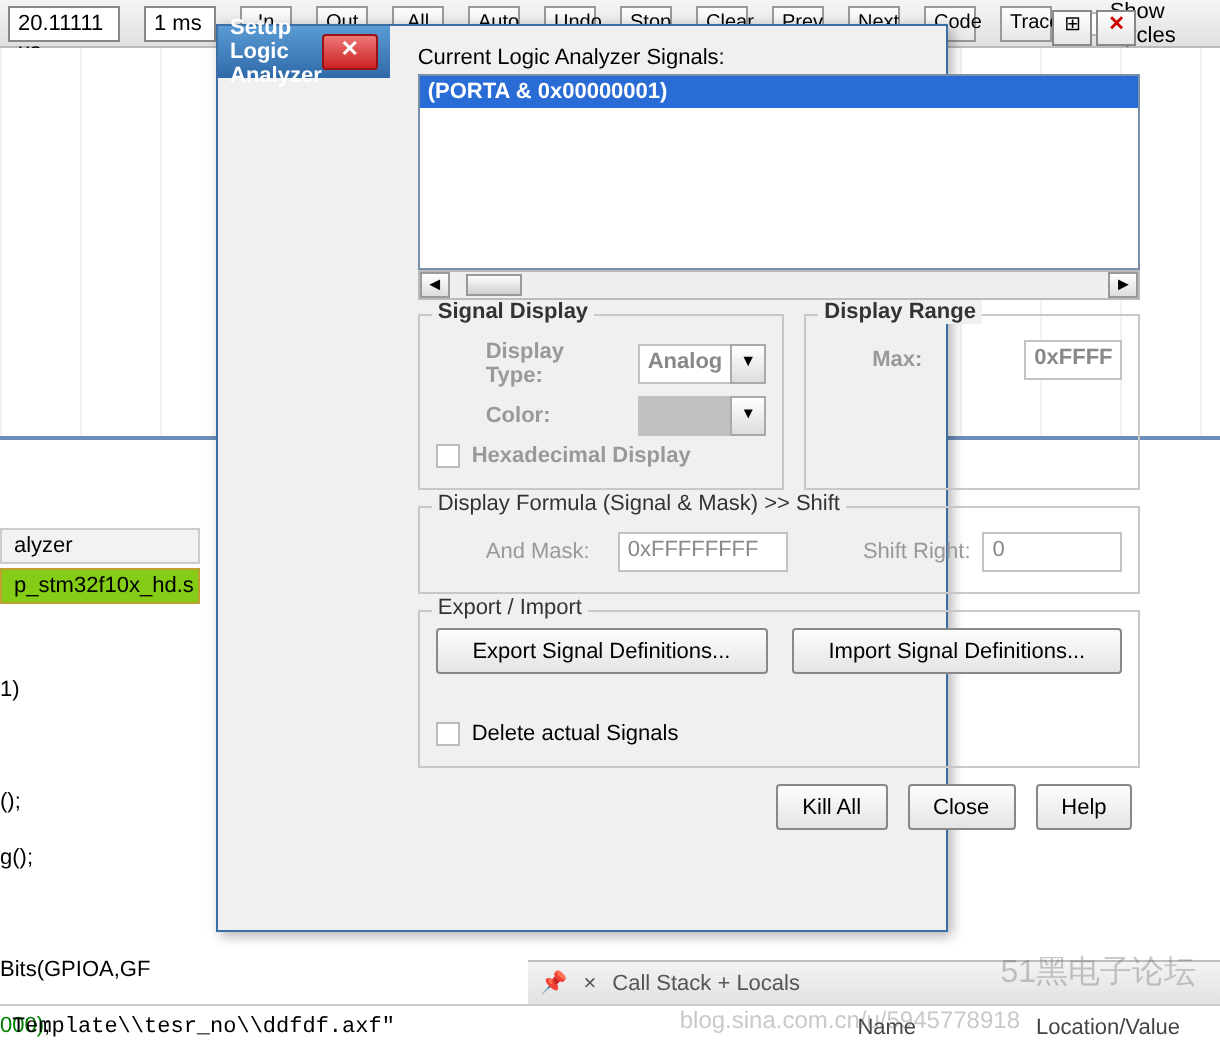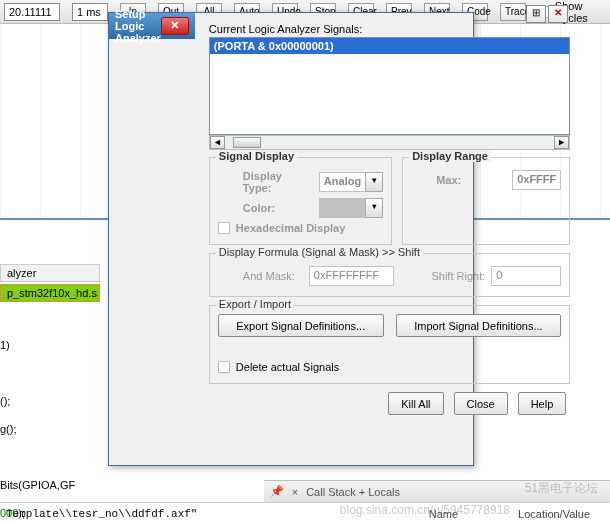--- a/index.html
+++ b/index.html
@@ -49,21 +49,21 @@
 .btn { height: 23px; padding: 0 12px; background: linear-gradient(#fdfdfd,#e4e4e4); border: 1px solid #888; border-radius: 2px; cursor: default; }
 .btn-row { display: flex; justify-content: flex-end; gap: 10px; margin-top: 8px; padding-right: 4px; }
 .export-row { display: flex; gap: 12px; margin-bottom: 24px; }
 .export-row .btn { flex: 1; }
 
 .status { position: absolute; left: 264px; right: 0; top: 480px; height: 22px; background: linear-gradient(#f3f3f3,#e2e2e2); border-top: 1px solid #bdbdbd; display: flex; align-items: center; gap: 8px; padding: 0 6px; color: #555; }
 .status .pin { color: #c08; }
 .footer { position: absolute; left: 0; right: 0; top: 502px; height: 22px; border-top: 1px solid #ccc; display: flex; align-items: center; }
 .footer .path { flex: 1; padding: 0 6px; font-family: "Courier New", monospace; }
 .footer .cols { display: flex; gap: 60px; padding-right: 20px; color: #444; }
-.watermark { position: absolute; right: 12px; bottom: 28px; color: rgba(100,100,100,.35); font-size: 12px; pointer-events: none; }
+.watermark { position: absolute; right: 12px; bottom: 28px; color: rgba(100,100,100,.35); font-size: 16px; pointer-events: none; }
 .watermark2 { position: absolute; right: 100px; bottom: 8px; color: rgba(100,100,100,.35); font-size: 12px; pointer-events: none; }
 </style>
 </head>
 <body>
 
 <div class="bg-toolbar">
   <span class="bg-field">20.11111 us</span>
   <span class="bg-field" style="min-width:36px">1 ms</span>
   <button class="bg-btn">In</button>
   <button class="bg-btn">Out</button>

